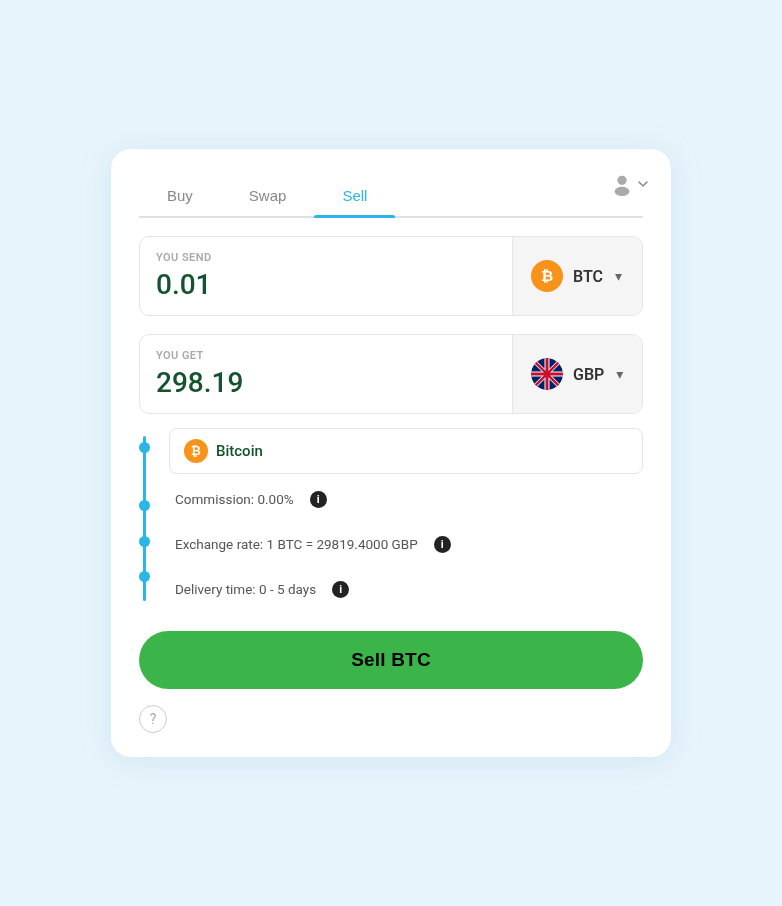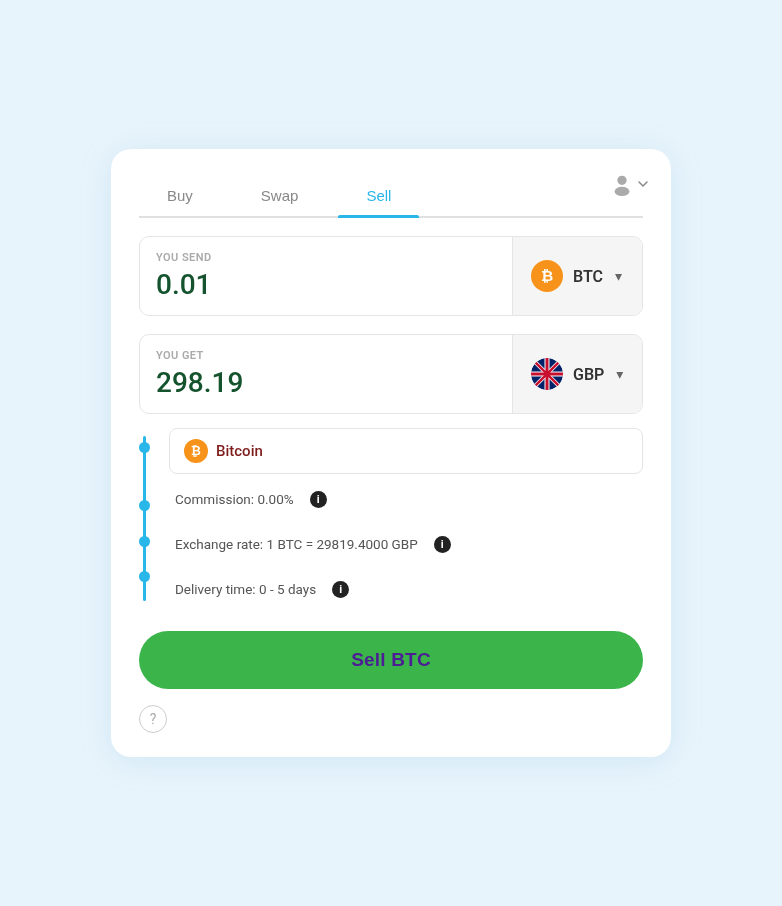--- a/index.html
+++ b/index.html
@@ -38,21 +38,21 @@
     }
     .user-arrow-svg {
       width: 12px;
       height: 12px;
       fill: #888;
     }
 
     
     .tabs {
       display: flex;
-      gap: 12px;
+      gap: 0;
       margin-bottom: 0;
       border-bottom: 2px solid #e0e0e0;
       position: relative;
     }
     .tab {
       padding: 10px 28px 12px 28px;
       font-size: 15px;
       color: #888;
       cursor: pointer;
       border: none;
@@ -154,21 +154,21 @@
       border-radius: 50%;
       display: flex;
       align-items: center;
       justify-content: center;
       color: #fff;
       font-size: 12px;
       font-weight: 700;
     }
     .bitcoin-label {
       font-size: 15px;
-      color: #7f1d1d;
+      color: #14532d;
       font-weight: 500;
     }
     .info-row {
       display: flex;
       align-items: flex-start;
       gap: 16px;
       padding-left: 18px;
       min-height: 28px;
       margin-top: 17px;
     }
@@ -191,21 +191,21 @@
       cursor: pointer;
     }
 
     
     .sell-btn {
       width: 100%;
       padding: 18px 0;
       background: #3bb54a;
       border: none;
       border-radius: 40px;
-      color: #4c1d95;
+      color: #000000;
       font-size: 19px;
       font-weight: 700;
       cursor: pointer;
       margin-top: 22px;
       letter-spacing: 0.01em;
     }
 
     
     .footer {
       display: flex;

